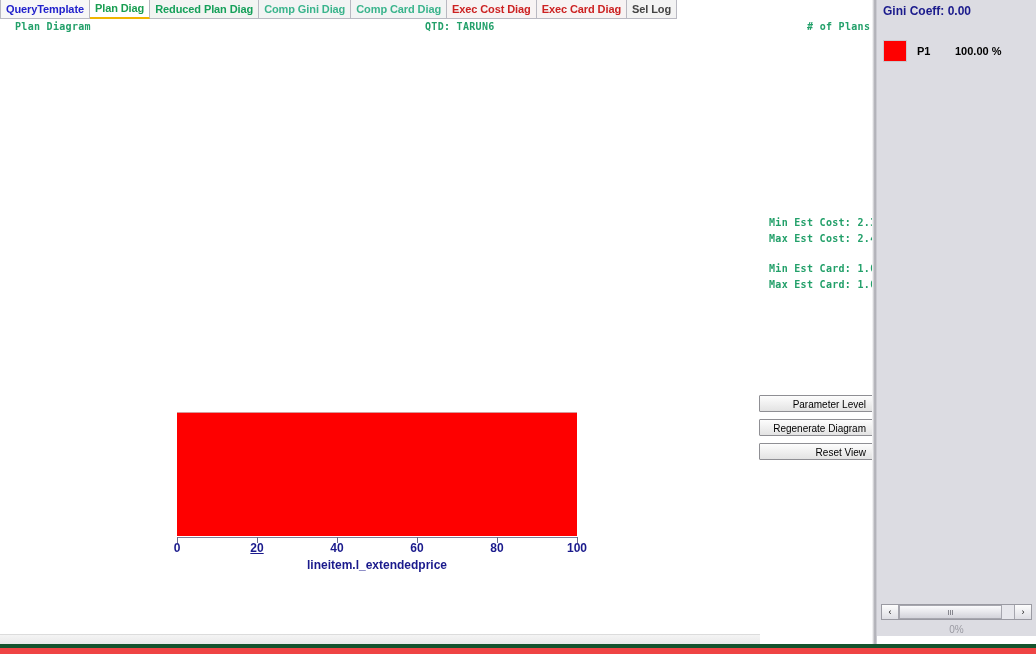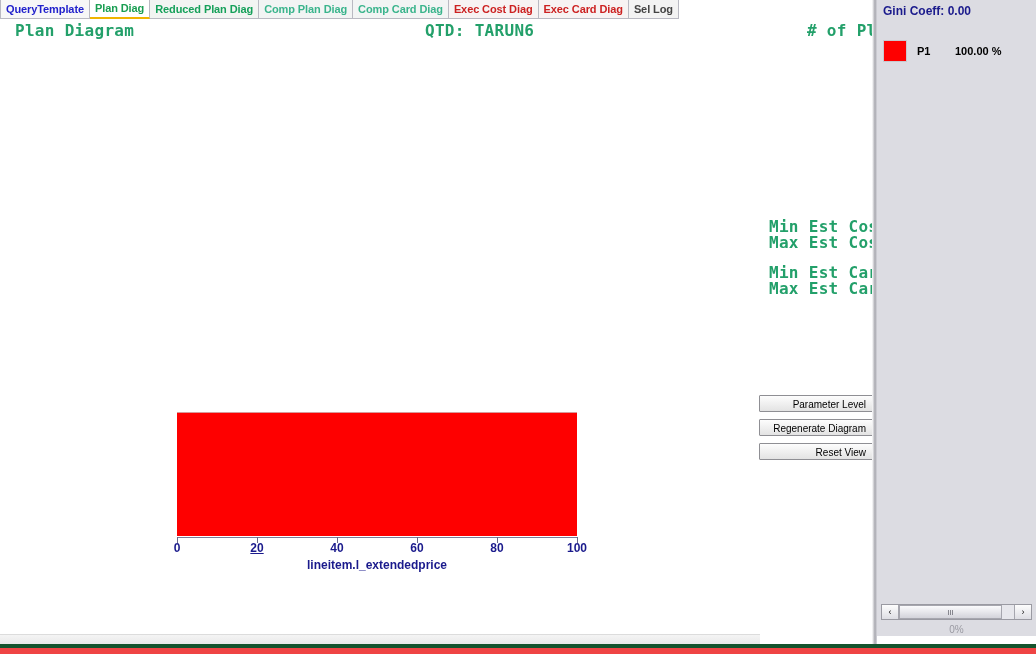--- a/index.html
+++ b/index.html
@@ -63,21 +63,21 @@
   .canvas {
     position: absolute;
     left: 0; top: 19px;
     width: 872px;
     height: 625px;
     background: #ffffff;
     overflow: hidden;
   }
   .mono {
     font-family: "DejaVu Sans Mono", "Liberation Mono", monospace;
-    font-size: 16px;
+    font-size: 10px;
     font-weight: bold;
     color: #23a06a;
     white-space: pre;
     letter-spacing: 0.3px;
     padding-left: 12px;
   }
   .hdr-left   { position: absolute; left: 3px;  top: 2px; }
   .hdr-center { position: absolute; left: 413px; top: 2px; }
   .hdr-right  { position: absolute; left: 795px; top: 2px; }
 
@@ -298,21 +298,21 @@
 </style>
 </head>
 <body>
 
 <div id="app">
 
   <div class="tabbar">
       <div class="tab t-blue">QueryTemplate</div>
       <div class="tab t-green active">Plan Diag</div>
       <div class="tab t-green">Reduced Plan Diag</div>
-      <div class="tab t-teal">Comp Plan Diag</div>
+      <div class="tab t-teal">Comp Gini Diag</div>
       <div class="tab t-teal">Comp Card Diag</div>
       <div class="tab t-red">Exec Cost Diag</div>
       <div class="tab t-red">Exec Card Diag</div>
       <div class="tab t-gray">Sel Log</div>
     </div>
 
   <div class="canvas">
 
     <div class="mono hdr-left">Plan Diagram</div>
     <div class="mono hdr-center">QTD: TARUN6</div>

